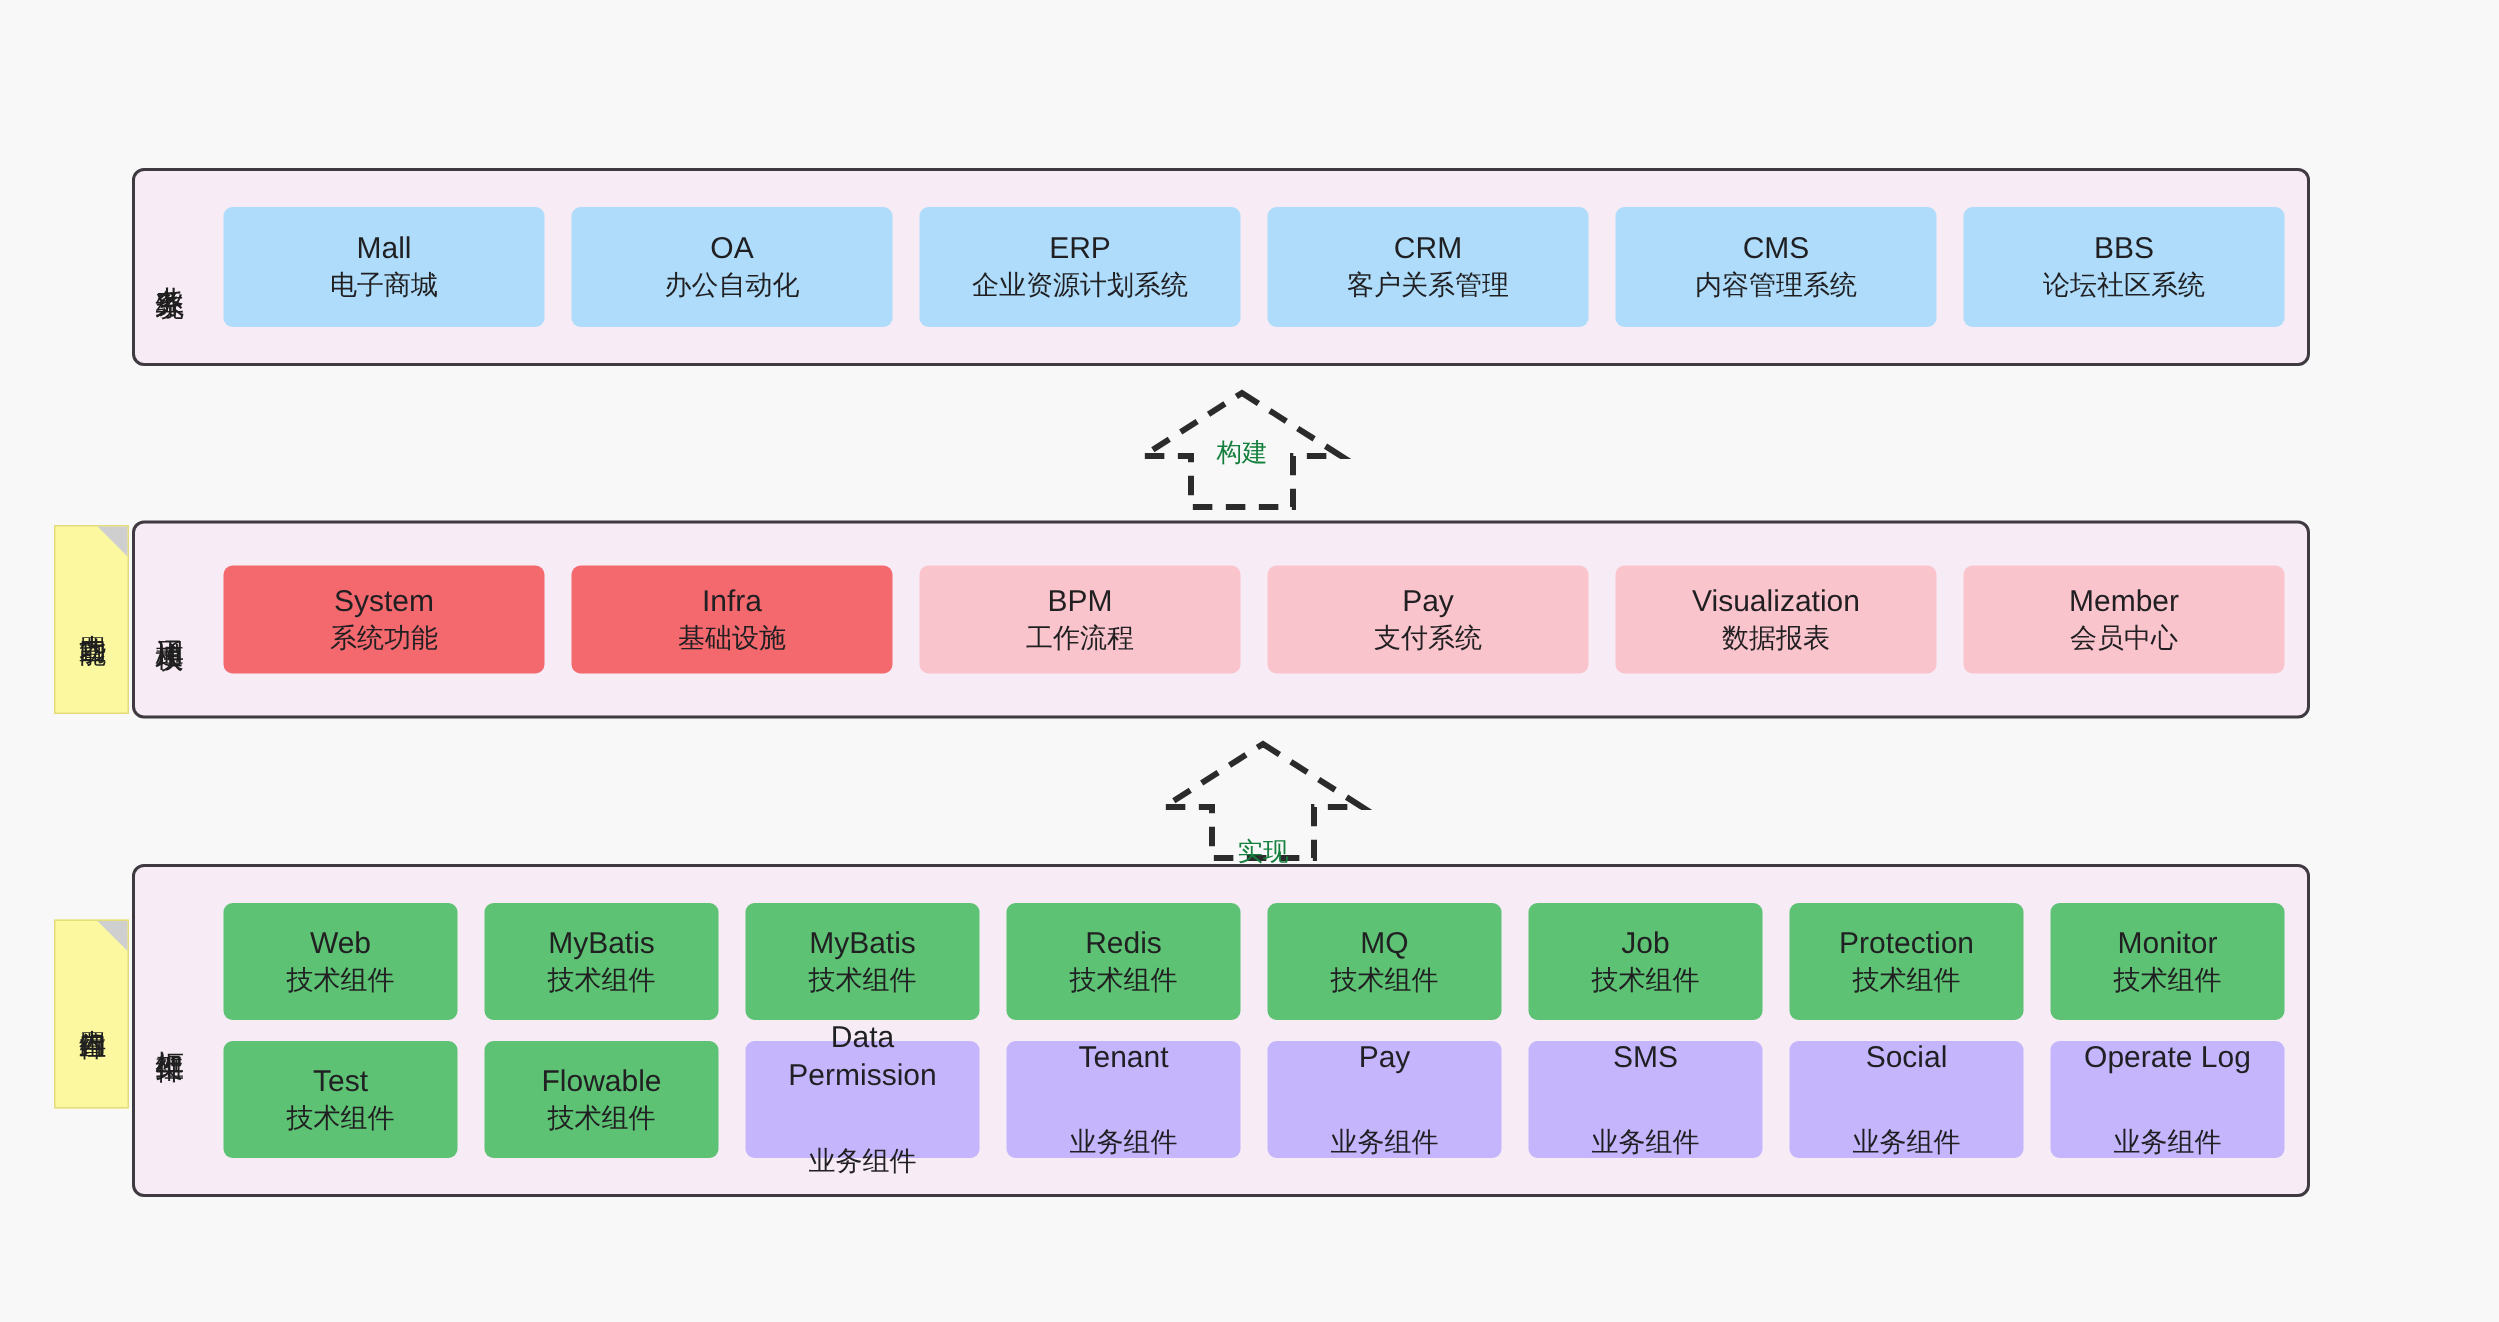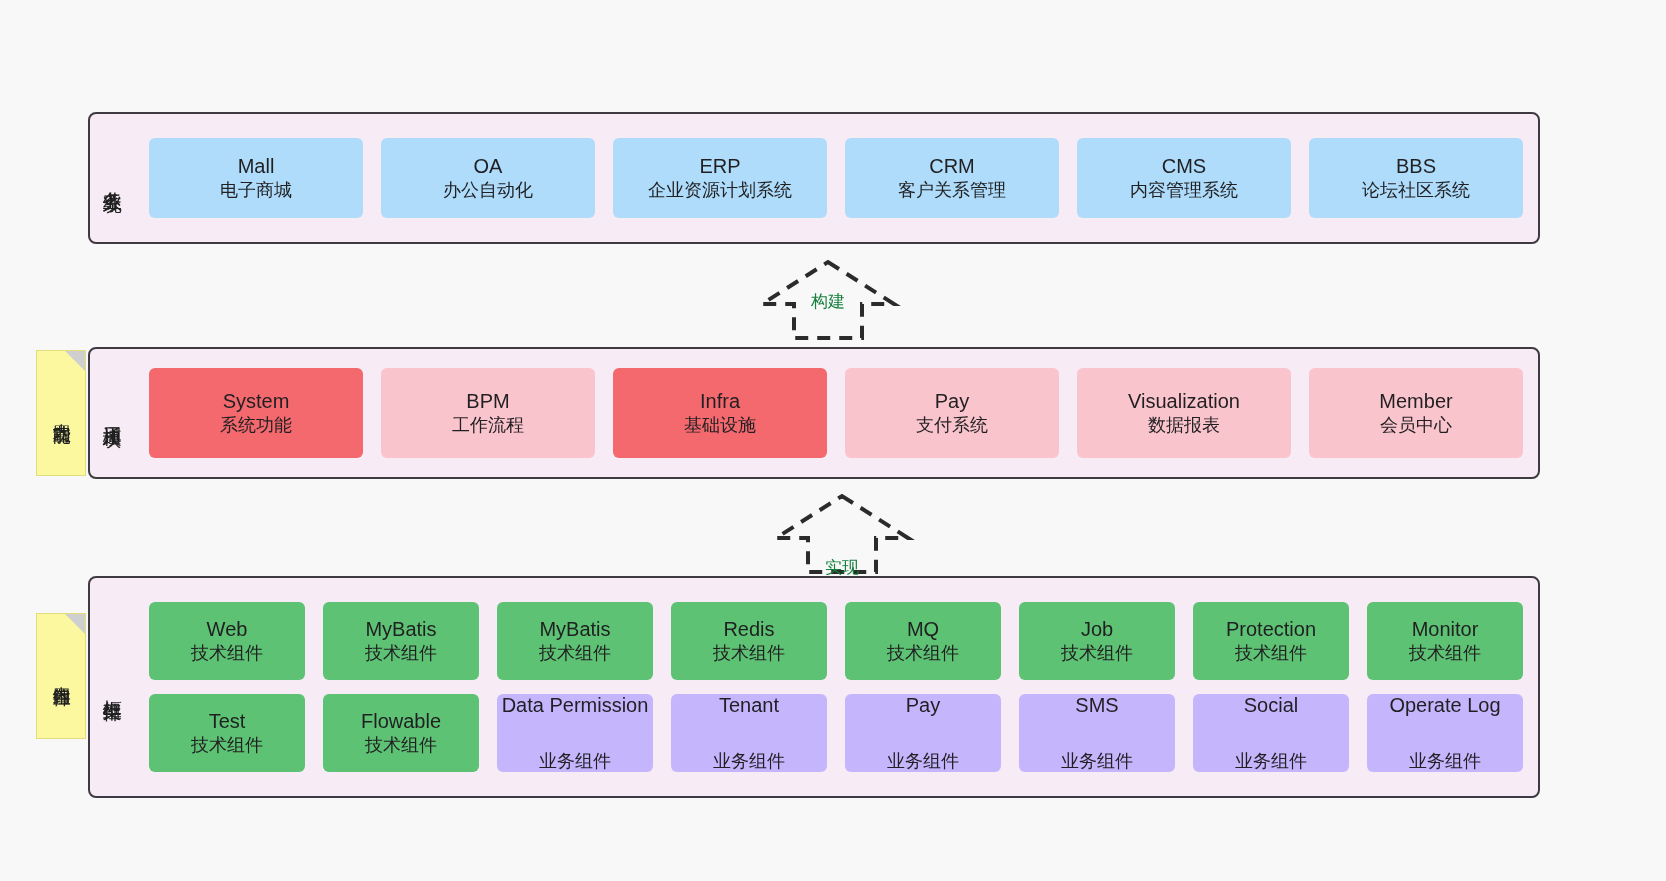--- a/index.html
+++ b/index.html
@@ -64,27 +64,27 @@
     min-width: 0;
     margin: 0 9px;
     border-radius: 6px;
     display: flex;
     flex-direction: column;
     align-items: center;
     justify-content: center;
     text-align: center;
     color: #201f22;
     line-height: 1.28;
-    padding: 4px 3px;
+    padding: 4px 16px;
   }
   .card .en { font-size: 20px; }
   .card .cn { font-size: 18px; }
 
   .h-top .card { height: 80px; background: #aedcfa; }
-  .h-mid .card { height: 90px; }
+  .h-mid .card { height: 72px; }
   .h-bot .card { height: 78px; }
 
   .c-blue        { background: #aedcfa; }
   .c-red         { background: #f4696e; }
   .c-pink        { background: #fac4cc; }
   .c-green       { background: #5dc273; }
   .c-lightgreen  { background: #c4b5fd; gap: 32px; }
 
   
   .note {
@@ -172,27 +172,27 @@
     <span>内置功能</span>
   </div>
 
   <div class="band h-mid" style="left:88px; top:347px; width:1452px; height:132px;">
     <div class="band-label">通用模块</div>
     <div class="band-body">
       <div class="card c-red">
         <span class="en">System</span>
         <span class="cn">系统功能</span>
       </div>
-      <div class="card c-pink">
-        <span class="en">BPM</span>
-        <span class="cn">工作流程</span>
-      </div>
       <div class="card c-red">
         <span class="en">Infra</span>
         <span class="cn">基础设施</span>
+      </div>
+      <div class="card c-pink">
+        <span class="en">BPM</span>
+        <span class="cn">工作流程</span>
       </div>
       <div class="card c-pink">
         <span class="en">Pay</span>
         <span class="cn">支付系统</span>
       </div>
       <div class="card c-pink">
         <span class="en">Visualization</span>
         <span class="cn">数据报表</span>
       </div>
       <div class="card c-pink">

